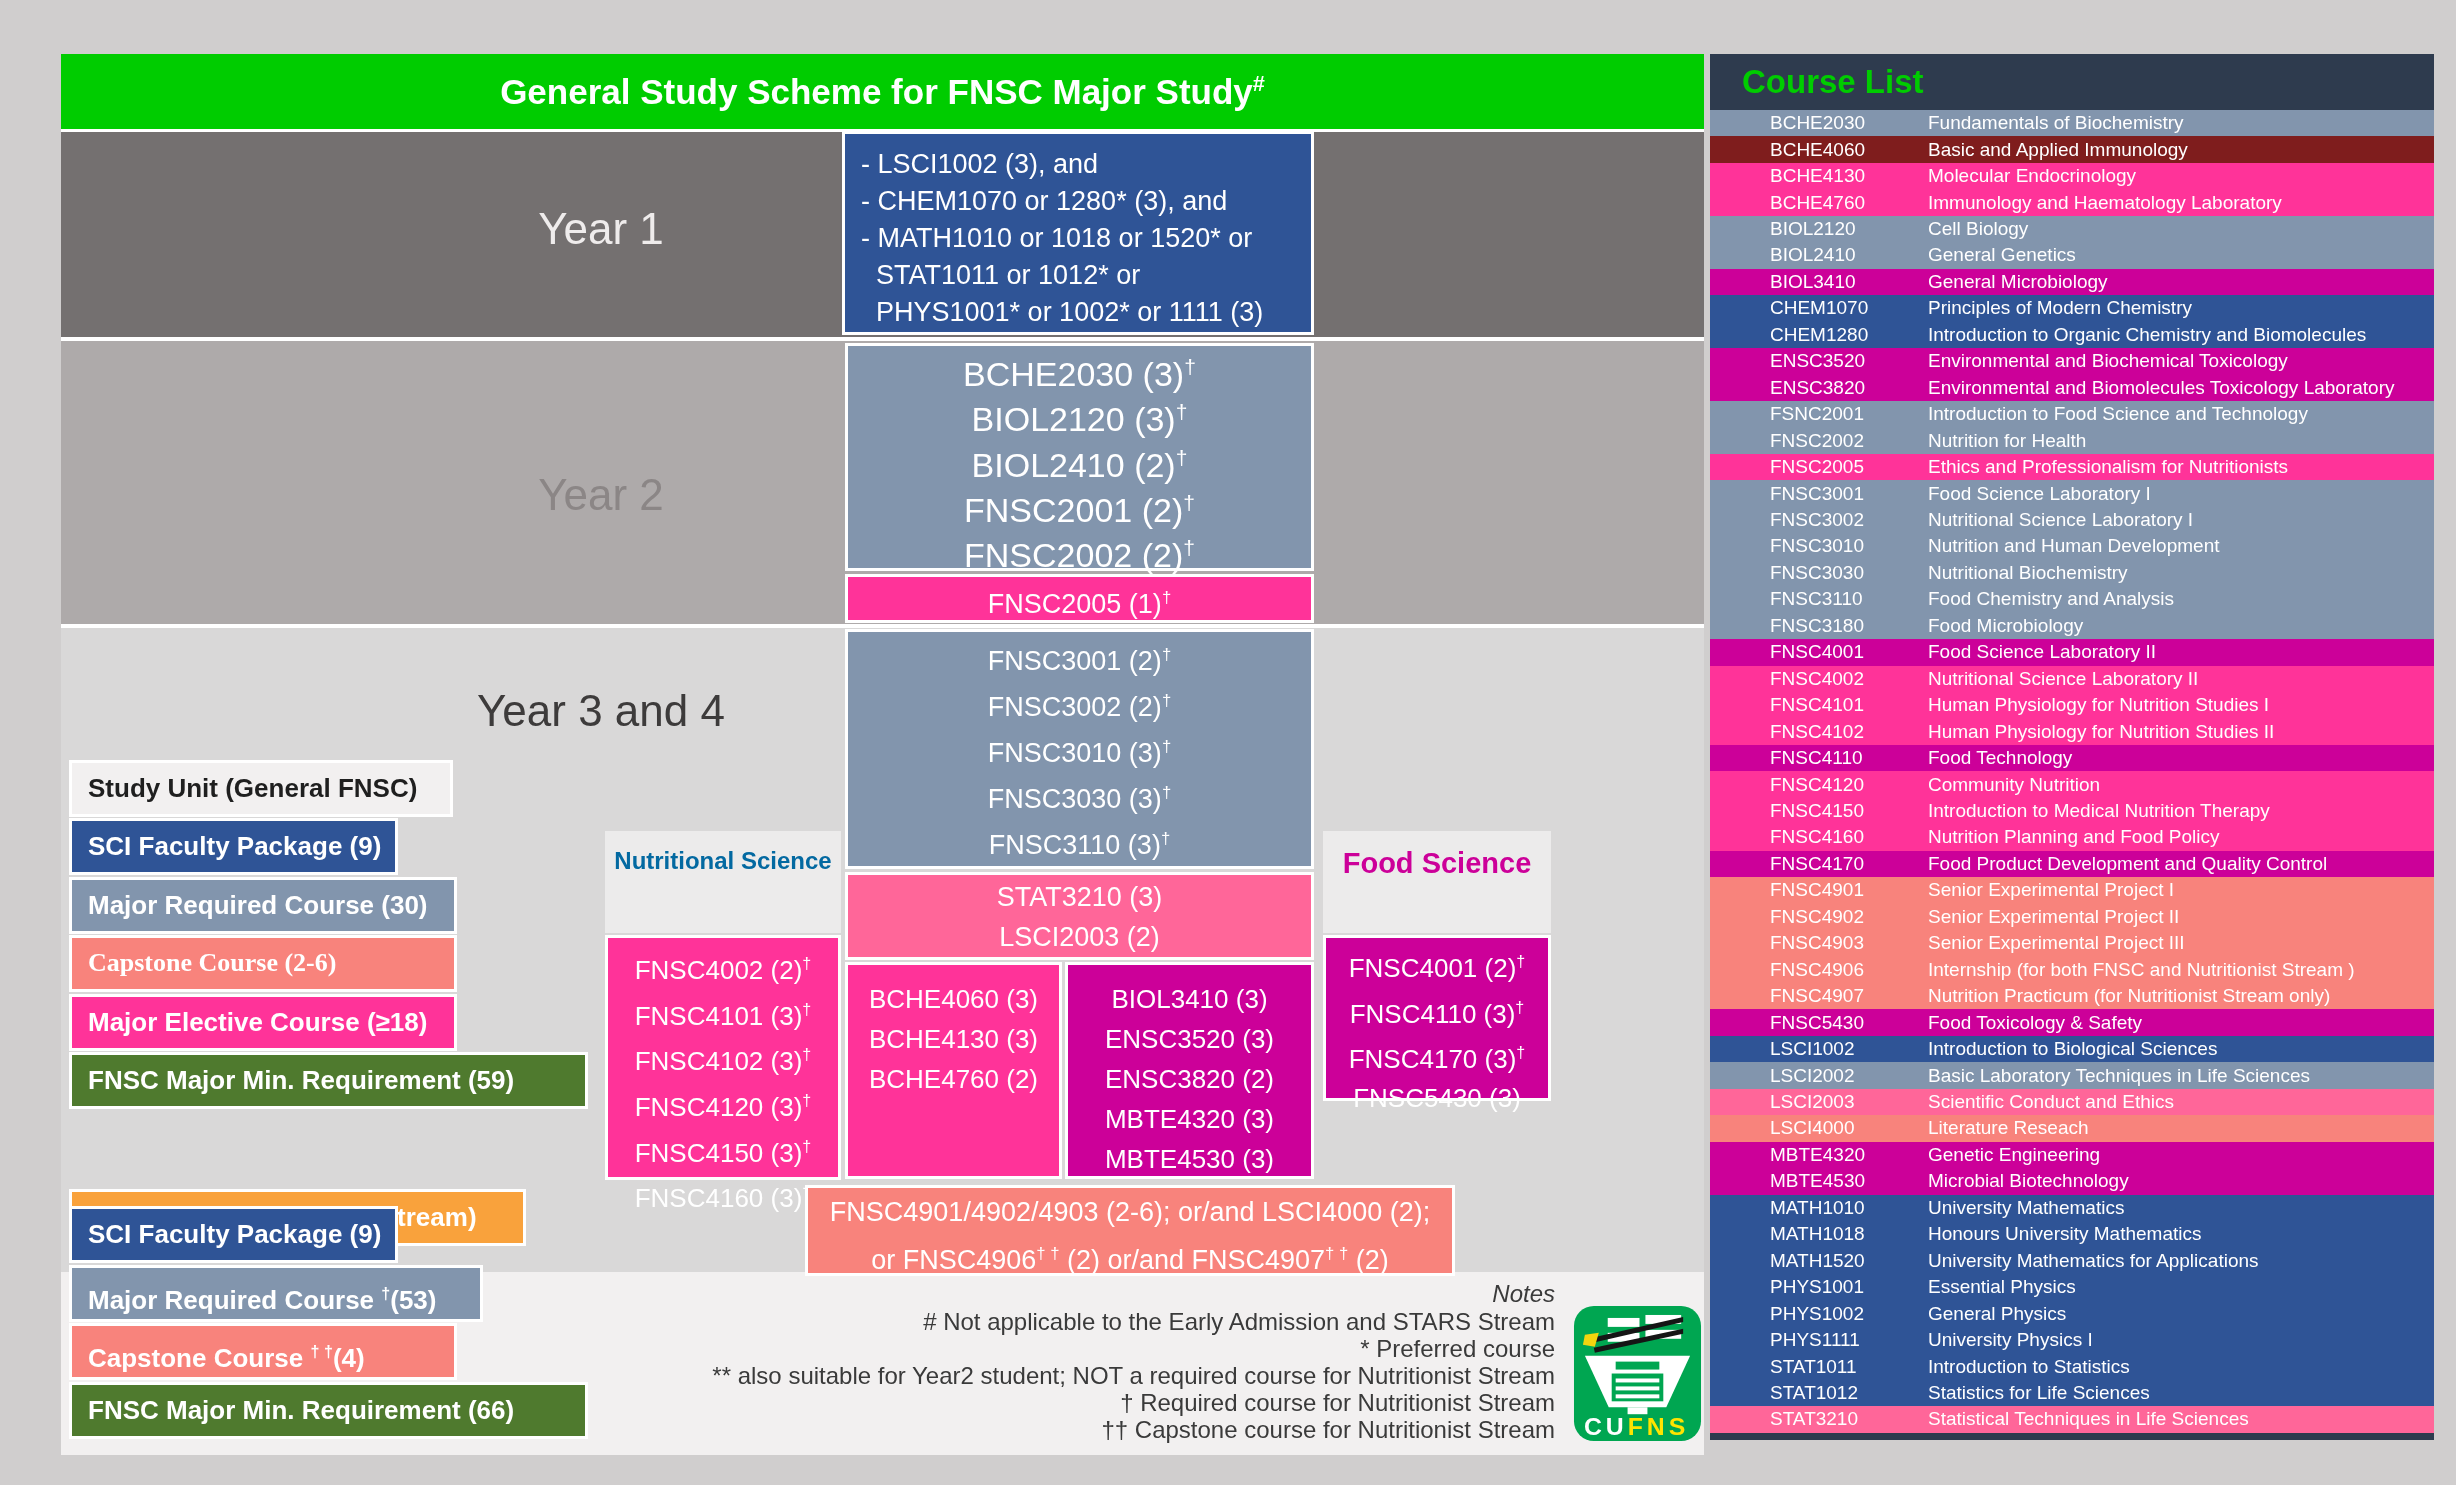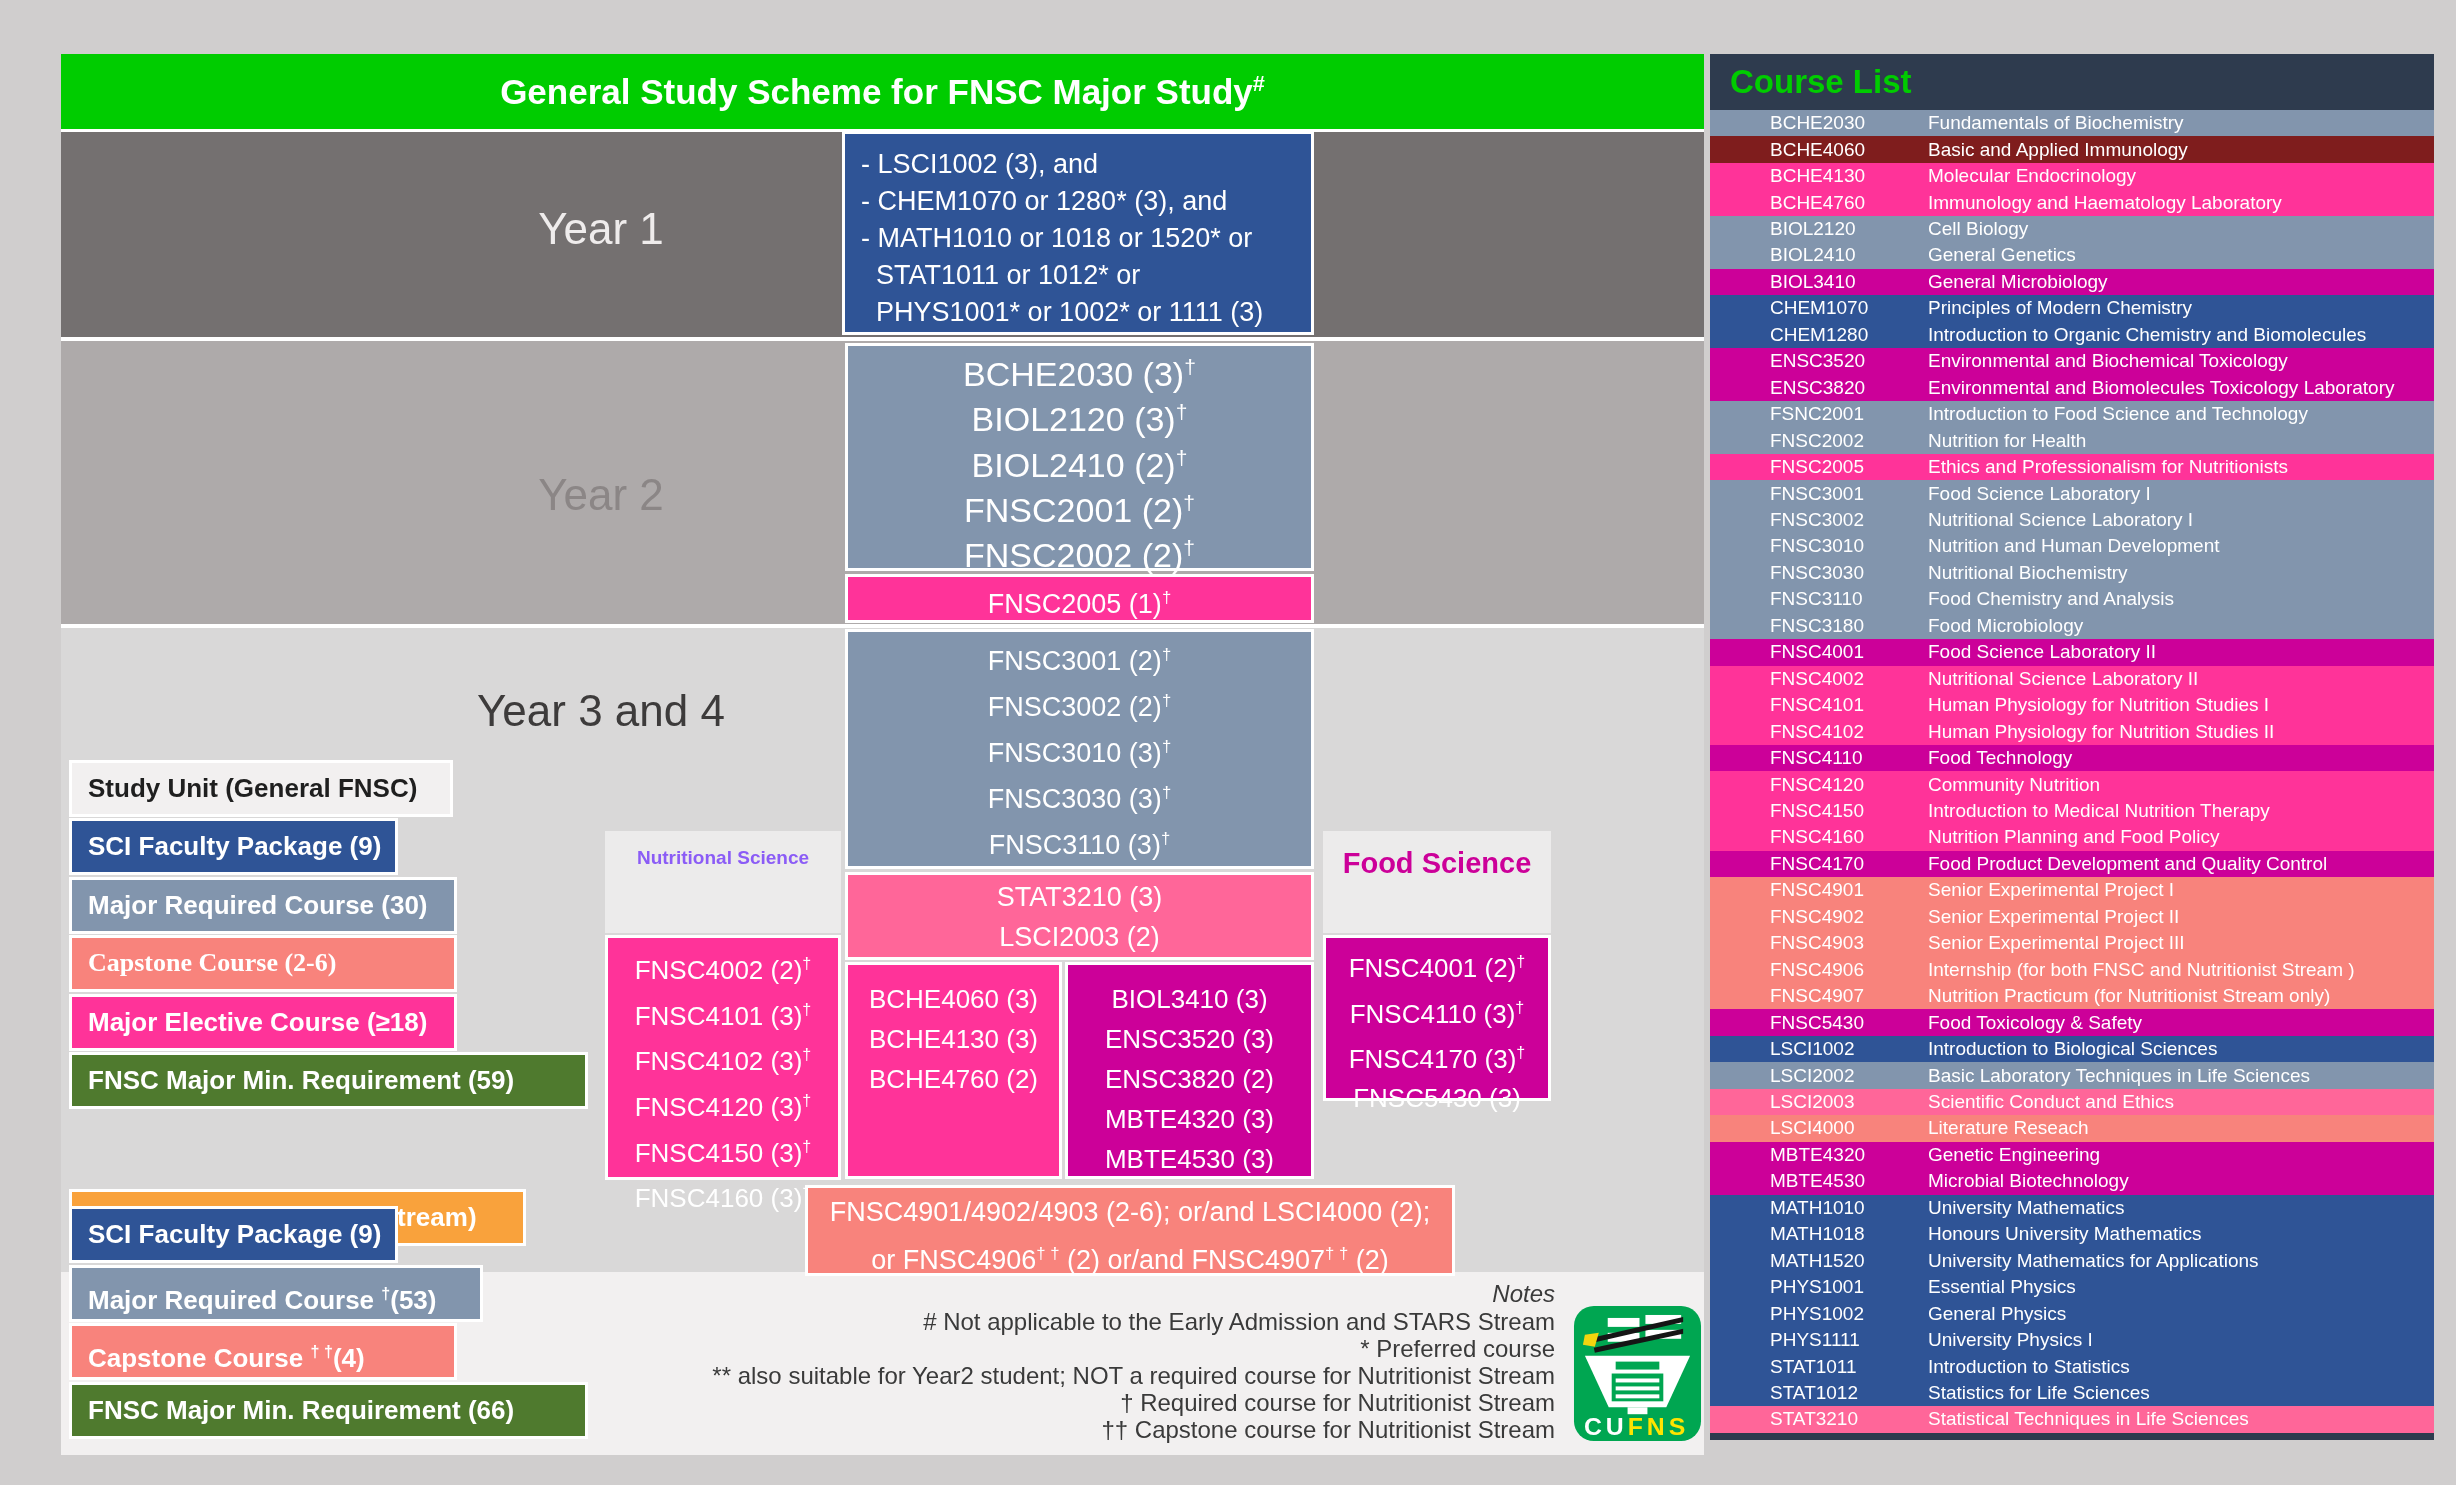--- a/index.html
+++ b/index.html
@@ -33,21 +33,21 @@
   #fnsc2005-box{left:784px;top:520px;width:469px;height:49px;background:#FF3399;font-size:27px;line-height:42px;}
   #year34-box{left:784px;top:575px;width:469px;height:240px;background:#8295AD;padding-top:3px;font-size:27px;}
   #year34-box .line{line-height:39px;}
   #stat-box{left:784px;top:818px;width:469px;height:88px;background:#FF6699;padding-top:2px;font-size:27px;}
   #stat-box .line{line-height:40px;}
   #bche-box{left:784px;top:908px;width:217px;height:217px;background:#FF3399;padding-top:14px;font-size:26px;}
   #bche-box .line{line-height:40px;}
   #biol-box{left:1004px;top:908px;width:249px;height:217px;background:#CC0099;padding-top:14px;font-size:26px;}
   #biol-box .line{line-height:40px;}
   #nutr-label{left:544px;top:777px;width:236px;height:102px;background:#ECEBEB;border:none;
-              color:#8b5cf6;font-weight:bold;font-size:19px;padding-top:16px;}
+              color:#0369a1;font-weight:bold;font-size:24px;padding-top:16px;}
   #nutr-box{left:544px;top:881px;width:236px;height:245px;background:#FF3399;padding-top:6px;font-size:26px;}
   #nutr-box .line{line-height:39px;}
   #food-label{left:1262px;top:777px;width:228px;height:102px;background:#ECEBEB;border:none;
               color:#CC0099;font-weight:bold;font-size:29px;padding-top:16px;}
   #food-box{left:1262px;top:881px;width:228px;height:166px;background:#CC0099;padding-top:4px;font-size:26px;}
   #food-box .line{line-height:39px;}
   #capstone-box{left:744px;top:1131px;width:650px;height:91px;background:#F8837C;padding-top:4px;font-size:27px;}
   #capstone-box .line{line-height:41px;}
   
   .legend{position:absolute;left:8px;height:57px;box-sizing:border-box;border:3px solid #fff;
@@ -65,21 +65,21 @@
   #ln-4{top:1269px;width:388px;}
   #ln-5{top:1328px;width:519px;}
   
   #notes{position:absolute;top:1226px;right:149px;width:941px;text-align:right;color:#3a3a3a;font-size:24px;}
   #notes .notes-title{font-style:italic;line-height:28px;}
   #notes .line{line-height:27px;}
   
   #logo{position:absolute;left:1511px;top:1250px;width:131px;height:145px;}
   
   #course-panel{position:absolute;left:1710px;top:54px;width:724px;height:1386px;background:#2E3B4E;}
-  #course-header{height:56px;display:flex;align-items:center;padding-left:20px;}
+  #course-header{height:56px;display:flex;align-items:center;padding-left:32px;}
   #course-title{color:#00CC00;font-size:33px;font-weight:bold;}
   #course-rows{position:absolute;top:56px;bottom:7px;left:0;right:0;display:flex;flex-direction:column;}
   .crow{flex:1;display:flex;align-items:center;color:#fff;font-size:19px;}
   .ccode{margin-left:60px;width:158px;flex:none;}
   .cname{flex:1;}
 </style>
 </head>
 <body>
 
 <div id="main-panel">

